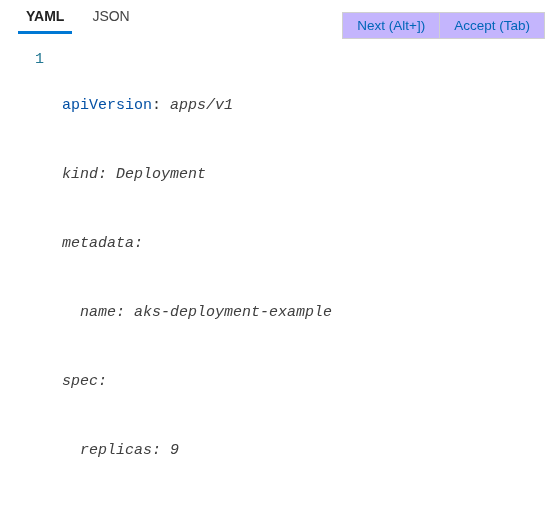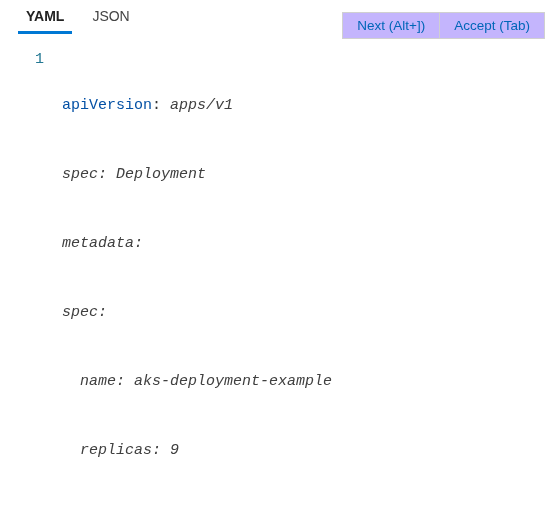--- a/index.html
+++ b/index.html
@@ -97,24 +97,24 @@
     <div class="suggestion-btn">Accept (Tab)</div>
   </div>
 </div>
 
 <div class="editor-area">
   <div class="gutter">
     <div class="code-line">1</div>
   </div>
   <div class="code">
     <div class="code-line"><span class="k-typed">apiVersion</span><span class="k-colon">: </span><span class="ghost">apps/v1</span></div>
-    <div class="code-line ghost">spec: Deployment</div>
+    <div class="code-line ghost">kind: Deployment</div>
     <div class="code-line ghost">metadata:</div>
+    <div class="code-line ghost">  name: aks-deployment-example</div>
     <div class="code-line ghost">spec:</div>
-    <div class="code-line ghost">  name: aks-deployment-example</div>
     <div class="code-line ghost">  replicas: 9</div>
     <div class="code-line ghost">  selector:</div>
     
     
     
     
     
     
     
     

